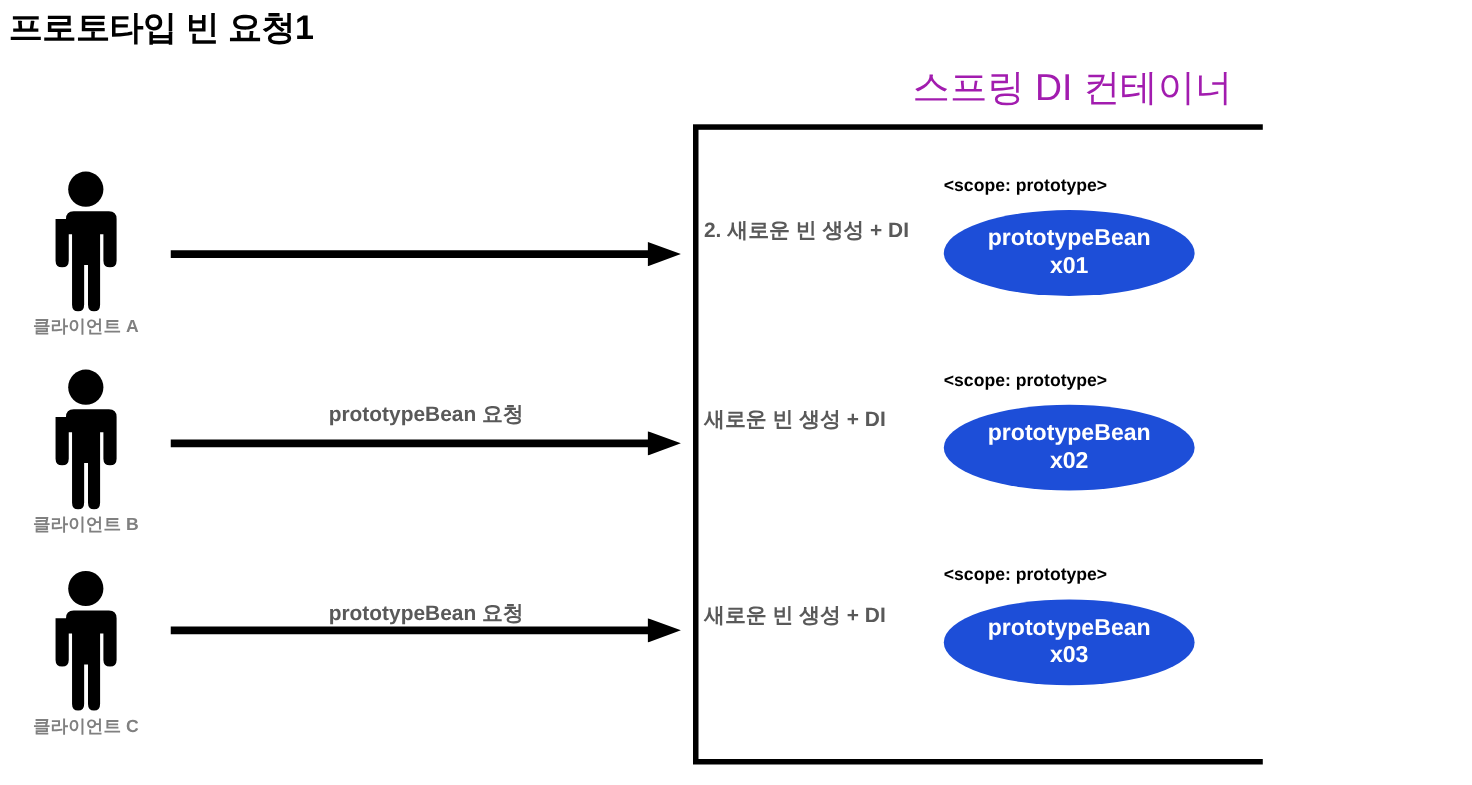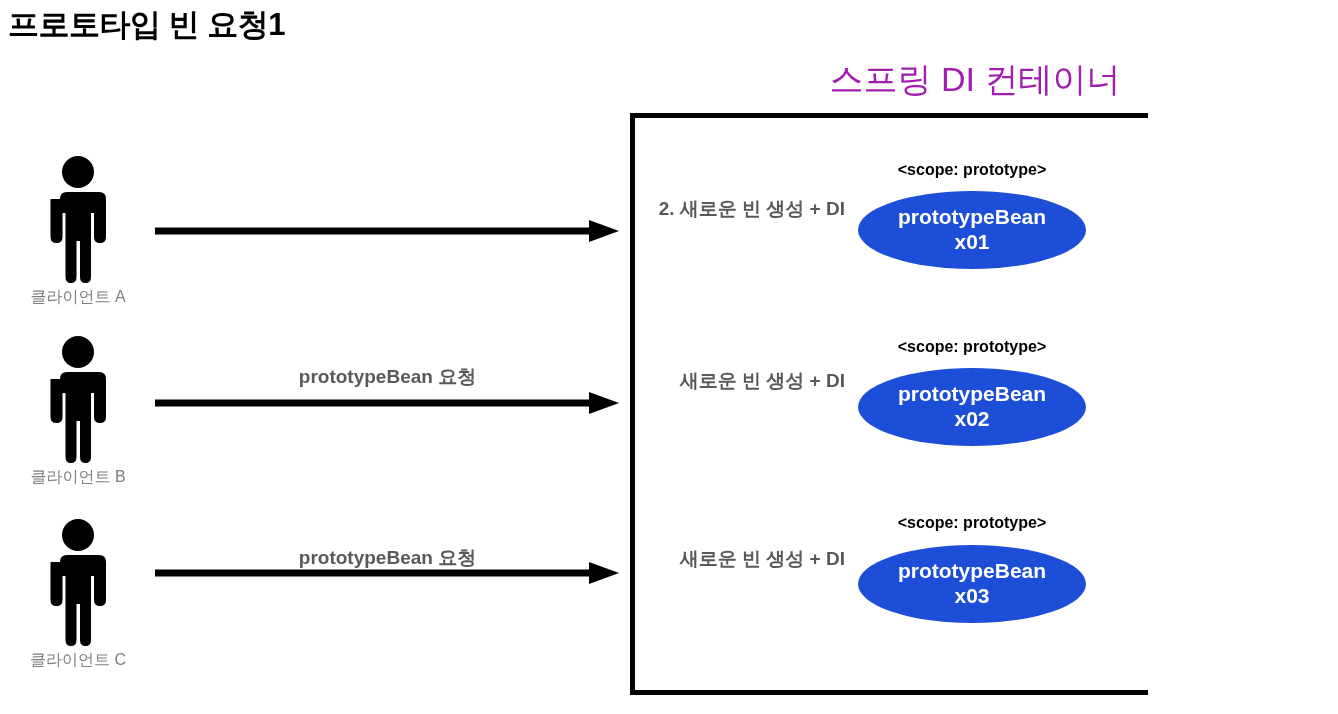--- a/index.html
+++ b/index.html
@@ -63,21 +63,21 @@
   }
   .client-figure {
     position: relative;
     width: 150px;
     height: 130px;
   }
   .client-figure svg { display: block; margin: 0 auto; }
   .client-label {
     margin-top: 2px;
     font-size: 16px;
-    font-weight: normal;
+    font-weight: bold;
     color: #808080;
     white-space: nowrap;
   }
 
   
   .arrow {
     position: absolute;
     left: 155px;
     width: 465px;
     height: 22px;
@@ -94,28 +94,27 @@
     white-space: nowrap;
   }
 
   
   .create-label {
     position: absolute;
     font-size: 19px;
     font-weight: bold;
     color: #595959;
     white-space: nowrap;
-    text-align: right;
   }
 
   
   .scope-tag {
     position: absolute;
     width: 228px;
-    text-align: center;
+    text-align: left;
     font-size: 16px;
     font-weight: bold;
     color: #000000;
     white-space: nowrap;
   }
   .bean {
     position: absolute;
     width: 228px;
     height: 78px;
     border-radius: 50%;

